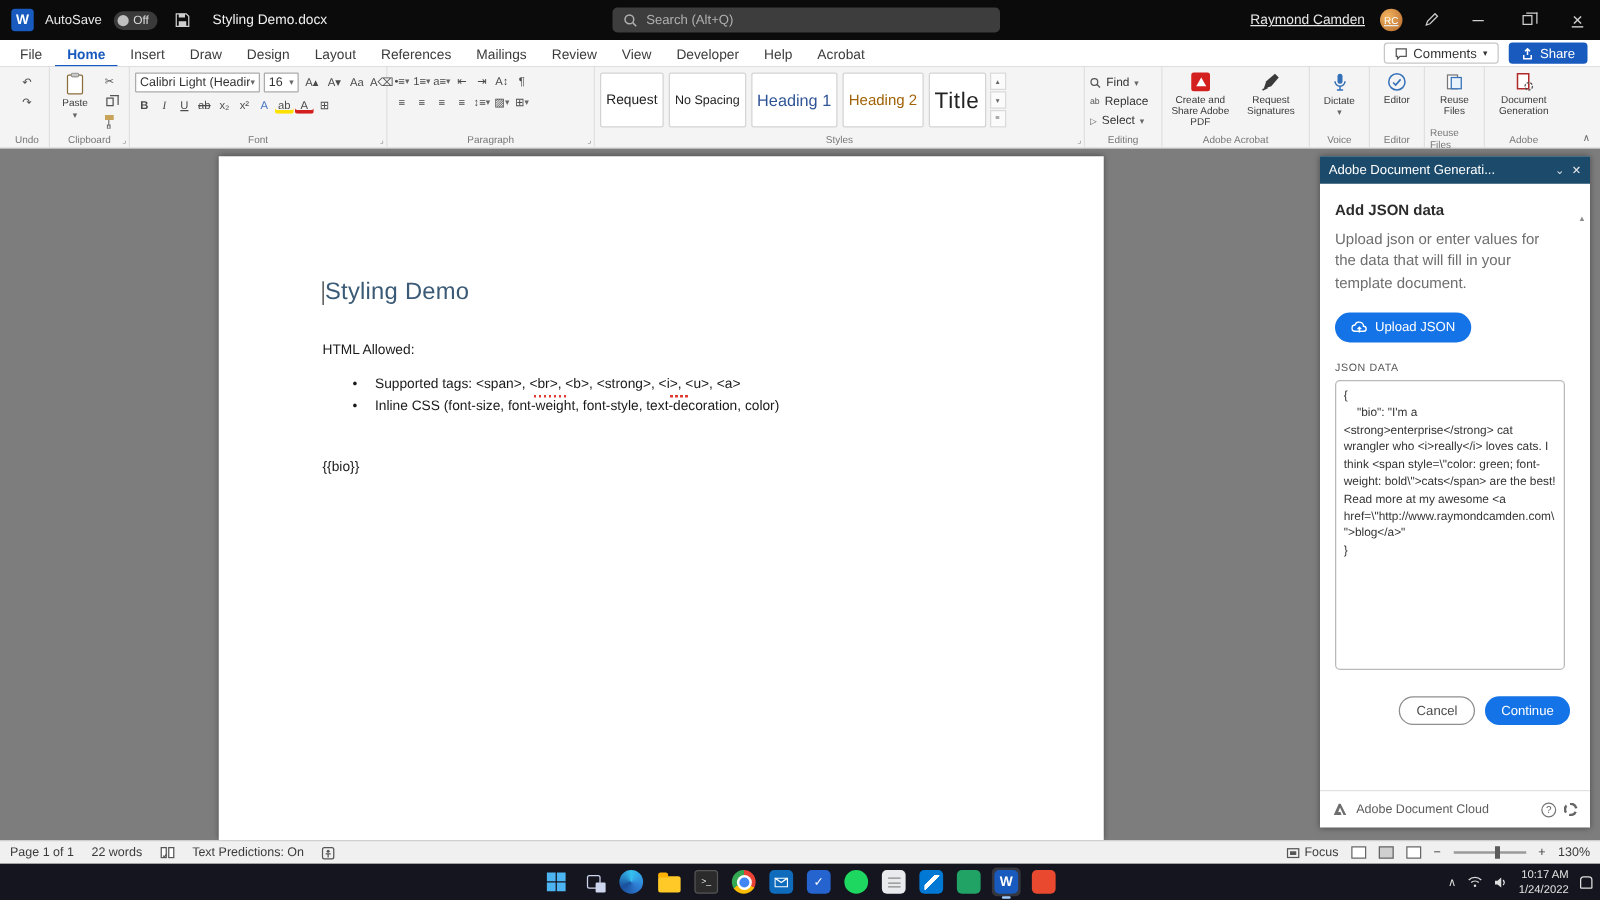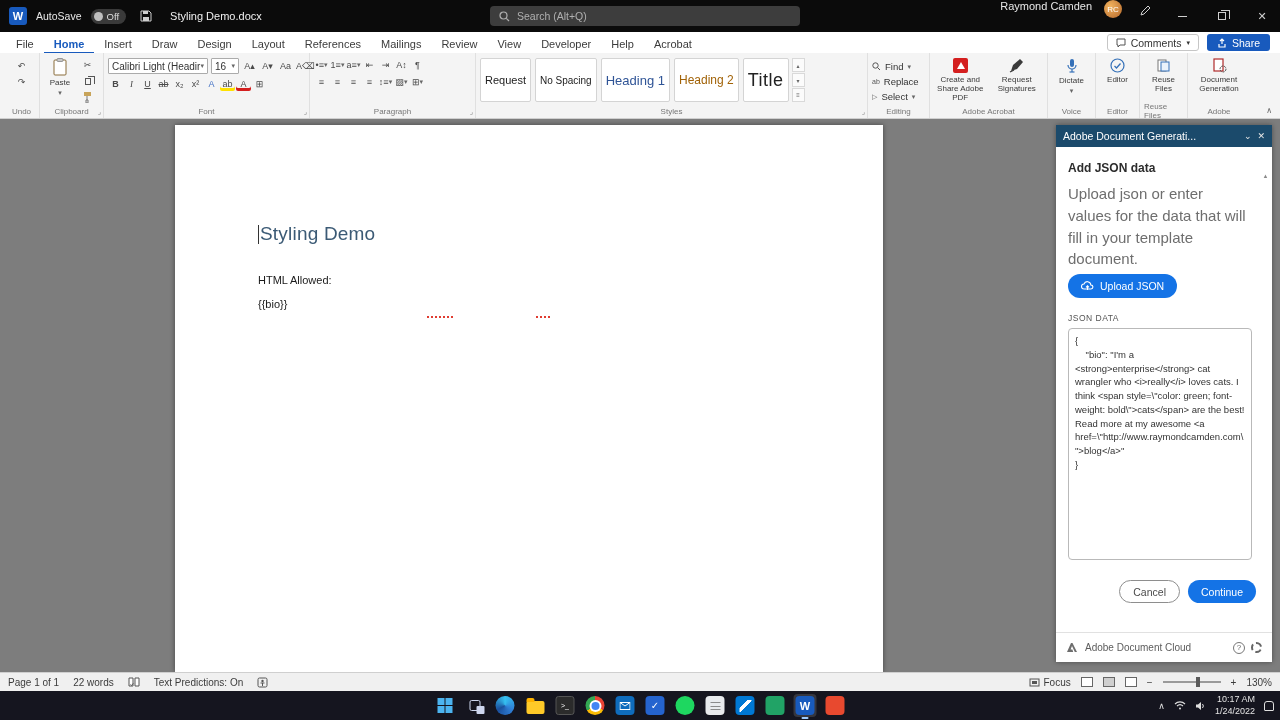--- a/index.html
+++ b/index.html
@@ -10,21 +10,21 @@
   .titlebar { position:absolute; top:0; left:0; width:1280px; height:32px; background:#0b0b0b; color:#e8e8e8; display:flex; align-items:center; }
   .tb-left { display:flex; align-items:center; gap:9px; padding-left:9px; font-size:10.5px; }
   .word-logo { width:18px; height:18px; background:#185abd; color:#fff; border-radius:3px; display:flex; align-items:center; justify-content:center; font-size:11px; font-weight:bold; }
   .toggle { display:flex; align-items:center; gap:4px; background:#3a3a3a; border-radius:9px; height:15px; padding:0 7px 0 3px; font-size:9.5px; color:#ddd; }
   .knob { width:9px; height:9px; border-radius:50%; background:#bfbfbf; display:inline-block; }
   .tbicon { width:22px; height:22px; display:flex; align-items:center; justify-content:center; color:#cfcfcf; }
   .doc-title { font-size:11px; color:#f0f0f0; padding-left:4px; }
   .searchbox { position:absolute; left:490px; top:6px; width:310px; height:20px; background:#3d3d3d; border-radius:4px; display:flex; align-items:center; gap:7px; padding:0 9px; }
   .searchbox input { flex:1; background:transparent; border:none; outline:none; color:#cfcfcf; font-size:10.5px; font-family:"Liberation Sans", sans-serif; }
   .searchbox input::placeholder { color:#b0b0b0; }
-  .tb-right { margin-left:auto; display:flex; align-items:flex-start; gap:12px; padding-right:4px; font-size:11px; }
+  .tb-right { margin-left:auto; display:flex; align-items:center; gap:12px; padding-right:4px; font-size:11px;text-decoration:underline; }
   .avatar { width:18px; height:18px; border-radius:50%; background:radial-gradient(circle at 35% 35%, #f2b35f, #b4672a); color:#fff; font-size:8px; display:flex; align-items:center; justify-content:center; }
   .winbtn { width:28px; height:32px; display:flex; align-items:center; justify-content:center; color:#cfcfcf; font-size:11px; }
   .restore-sq { position:relative; width:8px; height:8px; border:1px solid #cfcfcf; }
   .restore-sq::before { content:""; position:absolute; left:2px; top:-3px; width:8px; height:8px; border:1px solid #cfcfcf; border-left:none; border-bottom:none; }
   .min-line { width:9px; height:1px; background:#cfcfcf; }
 
   
   .tabrow { position:absolute; top:32px; left:0; width:1280px; height:21px; background:#ffffff; display:flex; align-items:center; font-size:11px; color:#3b3b3b; padding-left:6px; }
   .rtab { padding:6px 10px 4px; cursor:default; }
   .rtab.active { font-weight:bold; color:#185abd; box-shadow:inset 0 -2px 0 #185abd; }
@@ -73,21 +73,21 @@
   .squiggle { position:absolute; height:2px; background:repeating-linear-gradient(90deg,#e03c31 0 2px,transparent 2px 4px); }
 
   
   .panel { position:absolute; left:1056px; top:6px; width:216px; height:537px; background:#fff; box-shadow:0 0 5px rgba(0,0,0,.4); }
   .panel-header { height:22px; background:#1b4a6b; color:#fff; display:flex; align-items:center; gap:6px; padding:0 7px; font-size:10.5px; }
   .panel-header .ptitle { flex:1; white-space:nowrap; overflow:hidden; text-overflow:ellipsis; }
   .panel-header .phicon { font-size:9px; color:#e8e8e8; }
   .panel-body { position:relative; padding:14px 14px 0 12px; height:485px; }
   .panel-scroll { position:absolute; right:2px; top:26px; width:9px; text-align:center; font-size:6px; color:#8a8a8a; }
   .p-head { font-size:12px; font-weight:bold; color:#2c2c2c; margin-bottom:8px; }
-  .p-desc { font-size:15px; color:#6e6e6e; line-height:1.45; margin-bottom:4px; width:182px; }
+  .p-desc { font-size:12px; color:#6e6e6e; line-height:1.45; margin-bottom:15px; width:182px; }
   .upload-btn { display:inline-flex; align-items:center; gap:6px; background:#1473e6; color:#fff; font-size:10.5px; height:24px; border-radius:13px; padding:0 13px; border:none; }
   .json-label { font-size:8.5px; color:#555; letter-spacing:.5px; margin:15px 0 5px; }
   .json-area { width:184px; height:232px; border:1px solid #b9b9b9; border-radius:4px; font-size:9.5px; line-height:1.45; color:#333; padding:5px 6px; resize:none; font-family:"Liberation Sans", sans-serif; overflow-wrap:break-word; white-space:pre-wrap; outline:none; }
   .btn-row { display:flex; justify-content:flex-end; gap:8px; margin-top:16px; padding-right:2px; }
   .btn-cancel { height:23px; padding:0 13px; border:1px solid #8e8e8e; border-radius:13px; background:#fff; font-size:10.5px; color:#4b4b4b; }
   .btn-continue { height:23px; padding:0 13px; border:none; border-radius:13px; background:#1473e6; font-size:10.5px; color:#fff; }
   .panel-footer { position:absolute; left:0; right:0; bottom:0; height:30px; border-top:1px solid #e1e1e1; display:flex; align-items:center; gap:6px; padding:0 10px; font-size:10px; color:#5c5c5c; }
   .pf-spacer { flex:1; }
   .help-circ { width:12px; height:12px; border:1px solid #777; border-radius:50%; font-size:8px; color:#666; display:flex; align-items:center; justify-content:center; }
   .gear { width:11px; height:11px; border:2px dashed #666; border-radius:50%; }
@@ -422,20 +422,24 @@
 
     <span class="collapse-ribbon">∧</span>
   </div>
 
   <div class="workspace">
 
     <div class="page">
       <div class="page-inner">
         <div class="doc-h1"><span class="caret"></span><span>Styling Demo</span></div>
         <div class="doc-p">HTML Allowed:</div>
+        <ul class="doc-ul">
+          <li>Supported tags: &lt;span&gt;, &lt;br&gt;, &lt;b&gt;, &lt;strong&gt;, &lt;i&gt;, &lt;u&gt;, &lt;a&gt;</li>
+          <li>Inline CSS (font-size, font-weight, font-style, text-decoration, color)</li>
+        </ul>
         <div>{{bio}}</div>
       </div>
       <span class="squiggle" style="left:252px;top:191px;width:27px;"></span>
       <span class="squiggle" style="left:361px;top:191px;width:15px;"></span>
     </div>
 
     <div class="panel">
       <div class="panel-header">
         <span class="ptitle">Adobe Document Generati...</span>
         <span class="phicon">⌄</span>

